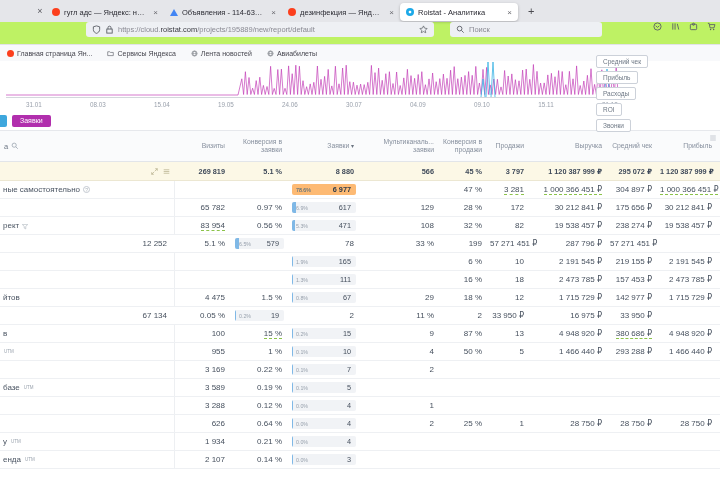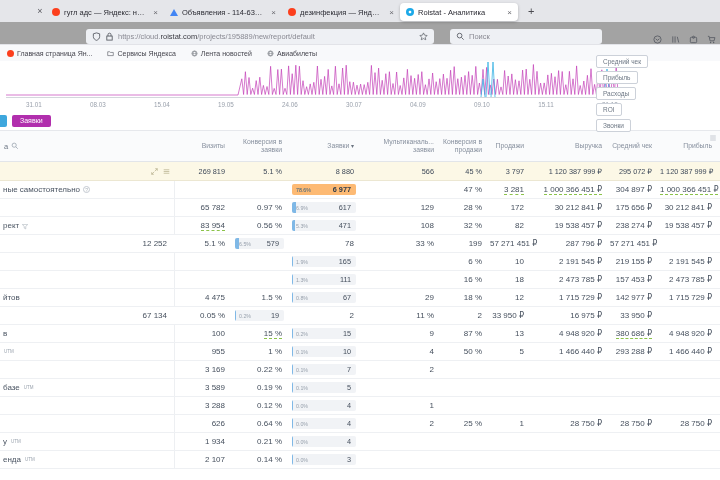--- a/index.html
+++ b/index.html
@@ -14,21 +14,21 @@
        padding:0 6px;width:118px;box-sizing:border-box}
   .tab .tlabel{flex:1;white-space:nowrap;overflow:hidden;text-overflow:ellipsis}
   .tab .tclose{color:#6a6a70;font-size:8px;padding-left:2px}
   .tab.active{background:#fff;box-shadow:0 1px 3px rgba(0,0,0,.25);border-radius:4px}
   .ticon{width:8px;height:8px;border-radius:50%;flex:none}
   .ticon.yandex{background:#fc3f1d}
   .ticon.roistat{background:radial-gradient(circle,#fff 0 1.5px,#1ca9e8 1.6px)}
   .ticon.ads{width:0;height:0;border-radius:0;border-left:4px solid transparent;border-right:4px solid transparent;border-bottom:7px solid #4285f4;background:none}
   .newtab{font-size:11px;color:#4a4a50;margin-left:10px}
 
-  .navbar{height:22px;background:#a3a3a3;display:flex;align-items:flex-end;border-bottom:1px solid #e2e3e8}
+  .navbar{height:22px;background:#bef264;display:flex;align-items:flex-start;border-bottom:1px solid #e2e3e8}
   .urlbox{margin-left:86px;width:348px;height:15px;background:#eef0f4;border-radius:3px;
           display:flex;align-items:center;gap:4px;padding:0 6px;box-sizing:border-box}
   .urltext{flex:1;font-size:7.5px;white-space:nowrap;overflow:hidden;color:#8a8a93}
   .urltext .strong{color:#3a3a42}
   .searchbox{margin-left:16px;width:152px;height:15px;background:#eef0f4;border-radius:3px;
              display:flex;align-items:center;gap:4px;padding:0 6px;box-sizing:border-box;
              font-size:7.5px;color:#8a8a93}
   .navicons{margin-left:auto;margin-right:4px;display:flex;gap:9px;align-items:center}
   .gicon{width:9px;height:9px;display:inline-block;color:#5b5f66;flex:none}
   .gicon svg{width:100%;height:100%;display:block}
@@ -69,21 +69,21 @@
 
   
   .table{font-size:8px;color:#46505e}
   .trow{display:grid;grid-template-columns:175px 58px 57px 72px 80px 48px 42px 78px 50px 60px;align-items:center}
   .thead{height:30px;background:#fafbfc;border-top:1px solid #e6e8ec;border-bottom:1px solid #e2e5e9;
          color:#87909e;font-size:6.8px;position:relative}
   .thead .hc{text-align:right;padding-right:8px;line-height:1.25}
   .thead .hfirst{text-align:left;padding-left:4px;display:flex;align-items:center;gap:3px;color:#6d7684;font-size:7.5px}
   .sortarrow{color:#6b7480;font-size:6px}
   .gearcol{position:absolute;right:3px;top:3px;color:#b9bfc8}
-  .totals{height:18px;background:#fcf8e6;font-weight:normal;font-size:7.3px;color:#3f4a5a;border-bottom:1px solid #ece7d2}
+  .totals{height:18px;background:#fcf8e6;font-weight:bold;font-size:7.3px;color:#3f4a5a;border-bottom:1px solid #ece7d2}
   .drow{height:17px;border-bottom:1px solid #eef0f3;background:#fff}
   .num{text-align:right;padding-right:8px;white-space:nowrap}
   .labcell{height:100%;display:flex;align-items:center;gap:3px;padding-left:3px;box-sizing:border-box;
            border-right:1px solid #edeff2;overflow:hidden;white-space:nowrap;color:#4a5462}
   .totals .labcell{border-right:none;justify-content:flex-end;padding-right:5px;gap:5px;color:#b4ad8a}
   .utm{font-size:4.5px;color:#9aa3ae;vertical-align:super;margin-left:1px}
   .infoic{width:7px;height:7px;border:1px solid #c3c9d1;border-radius:50%;color:#aab1ba;font-size:5px;
           line-height:7px;text-align:center;flex:none;box-sizing:border-box}
   .filtic{color:#aab1ba;flex:none;width:6px;height:6px}
   .pillcell{padding:0 6px 0 2px}

